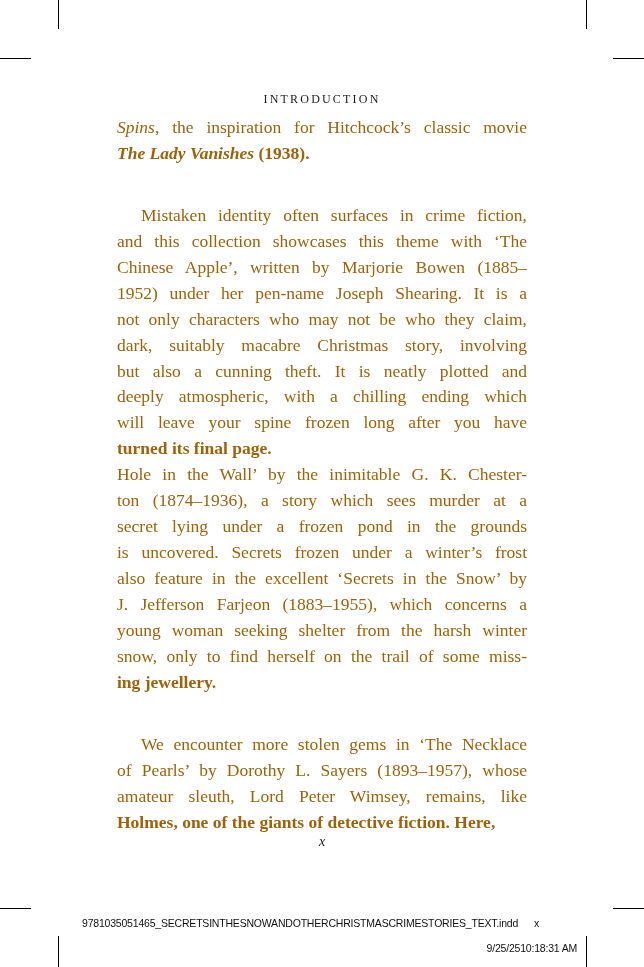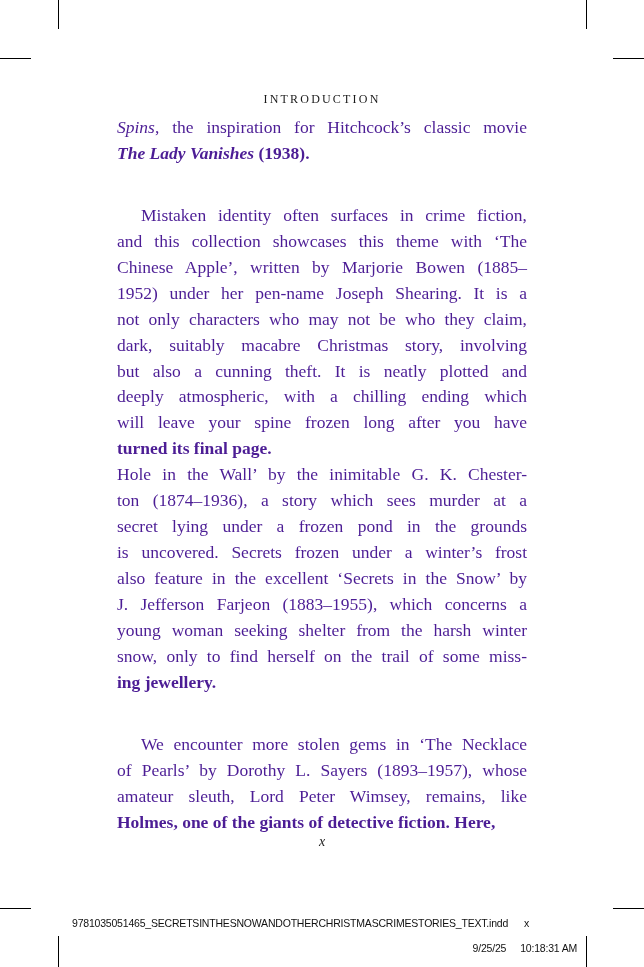--- a/index.html
+++ b/index.html
@@ -26,21 +26,21 @@
     letter-spacing: 2.2px;
     color: #1a1a1a;
   }
 
   .body-text {
     position: absolute;
     left: 117px; top: 115px;
     width: 410px;
     font-size: 17.5px;
     line-height: 25.95px;
-    color: #4c1d95;
+    color: #a16207;
   }
   .body-text .line {
     text-align: justify;
     text-align-last: justify;
     white-space: normal;
     height: 25.95px;
     overflow: visible;
   }
   .body-text .line.para-end { text-align-last: left; font-weight: bold; }
   .body-text .line.indent { text-indent: 24px; margin-top: 36px; }
@@ -57,24 +57,24 @@
   }
 
   .slug-line {
     position: absolute;
     font-family: "Liberation Sans", "DejaVu Sans", sans-serif;
     font-size: 10.5px;
     letter-spacing: -0.2px;
     color: #111111;
     white-space: nowrap;
   }
-  .slug-file { left: 72px; top: 917px; }
+  .slug-file { left: 82px; top: 917px; }
   .slug-file .slug-x { margin-left: 16px; }
   .slug-time { right: 67px; top: 942px; text-align: right; }
-  .slug-time .slug-t { margin-left: 14px; }
+  .slug-time .slug-t { }
 </style>
 </head>
 <body>
 
 <div class="page">
 
   <div class="crop v" style="left:58px;  top:0;      height:29px;"></div>
   <div class="crop v" style="left:586px; top:0;      height:29px;"></div>
   <div class="crop v" style="left:58px;  top:936px;  height:31px;"></div>
   <div class="crop v" style="left:586px; top:936px;  height:31px;"></div>

